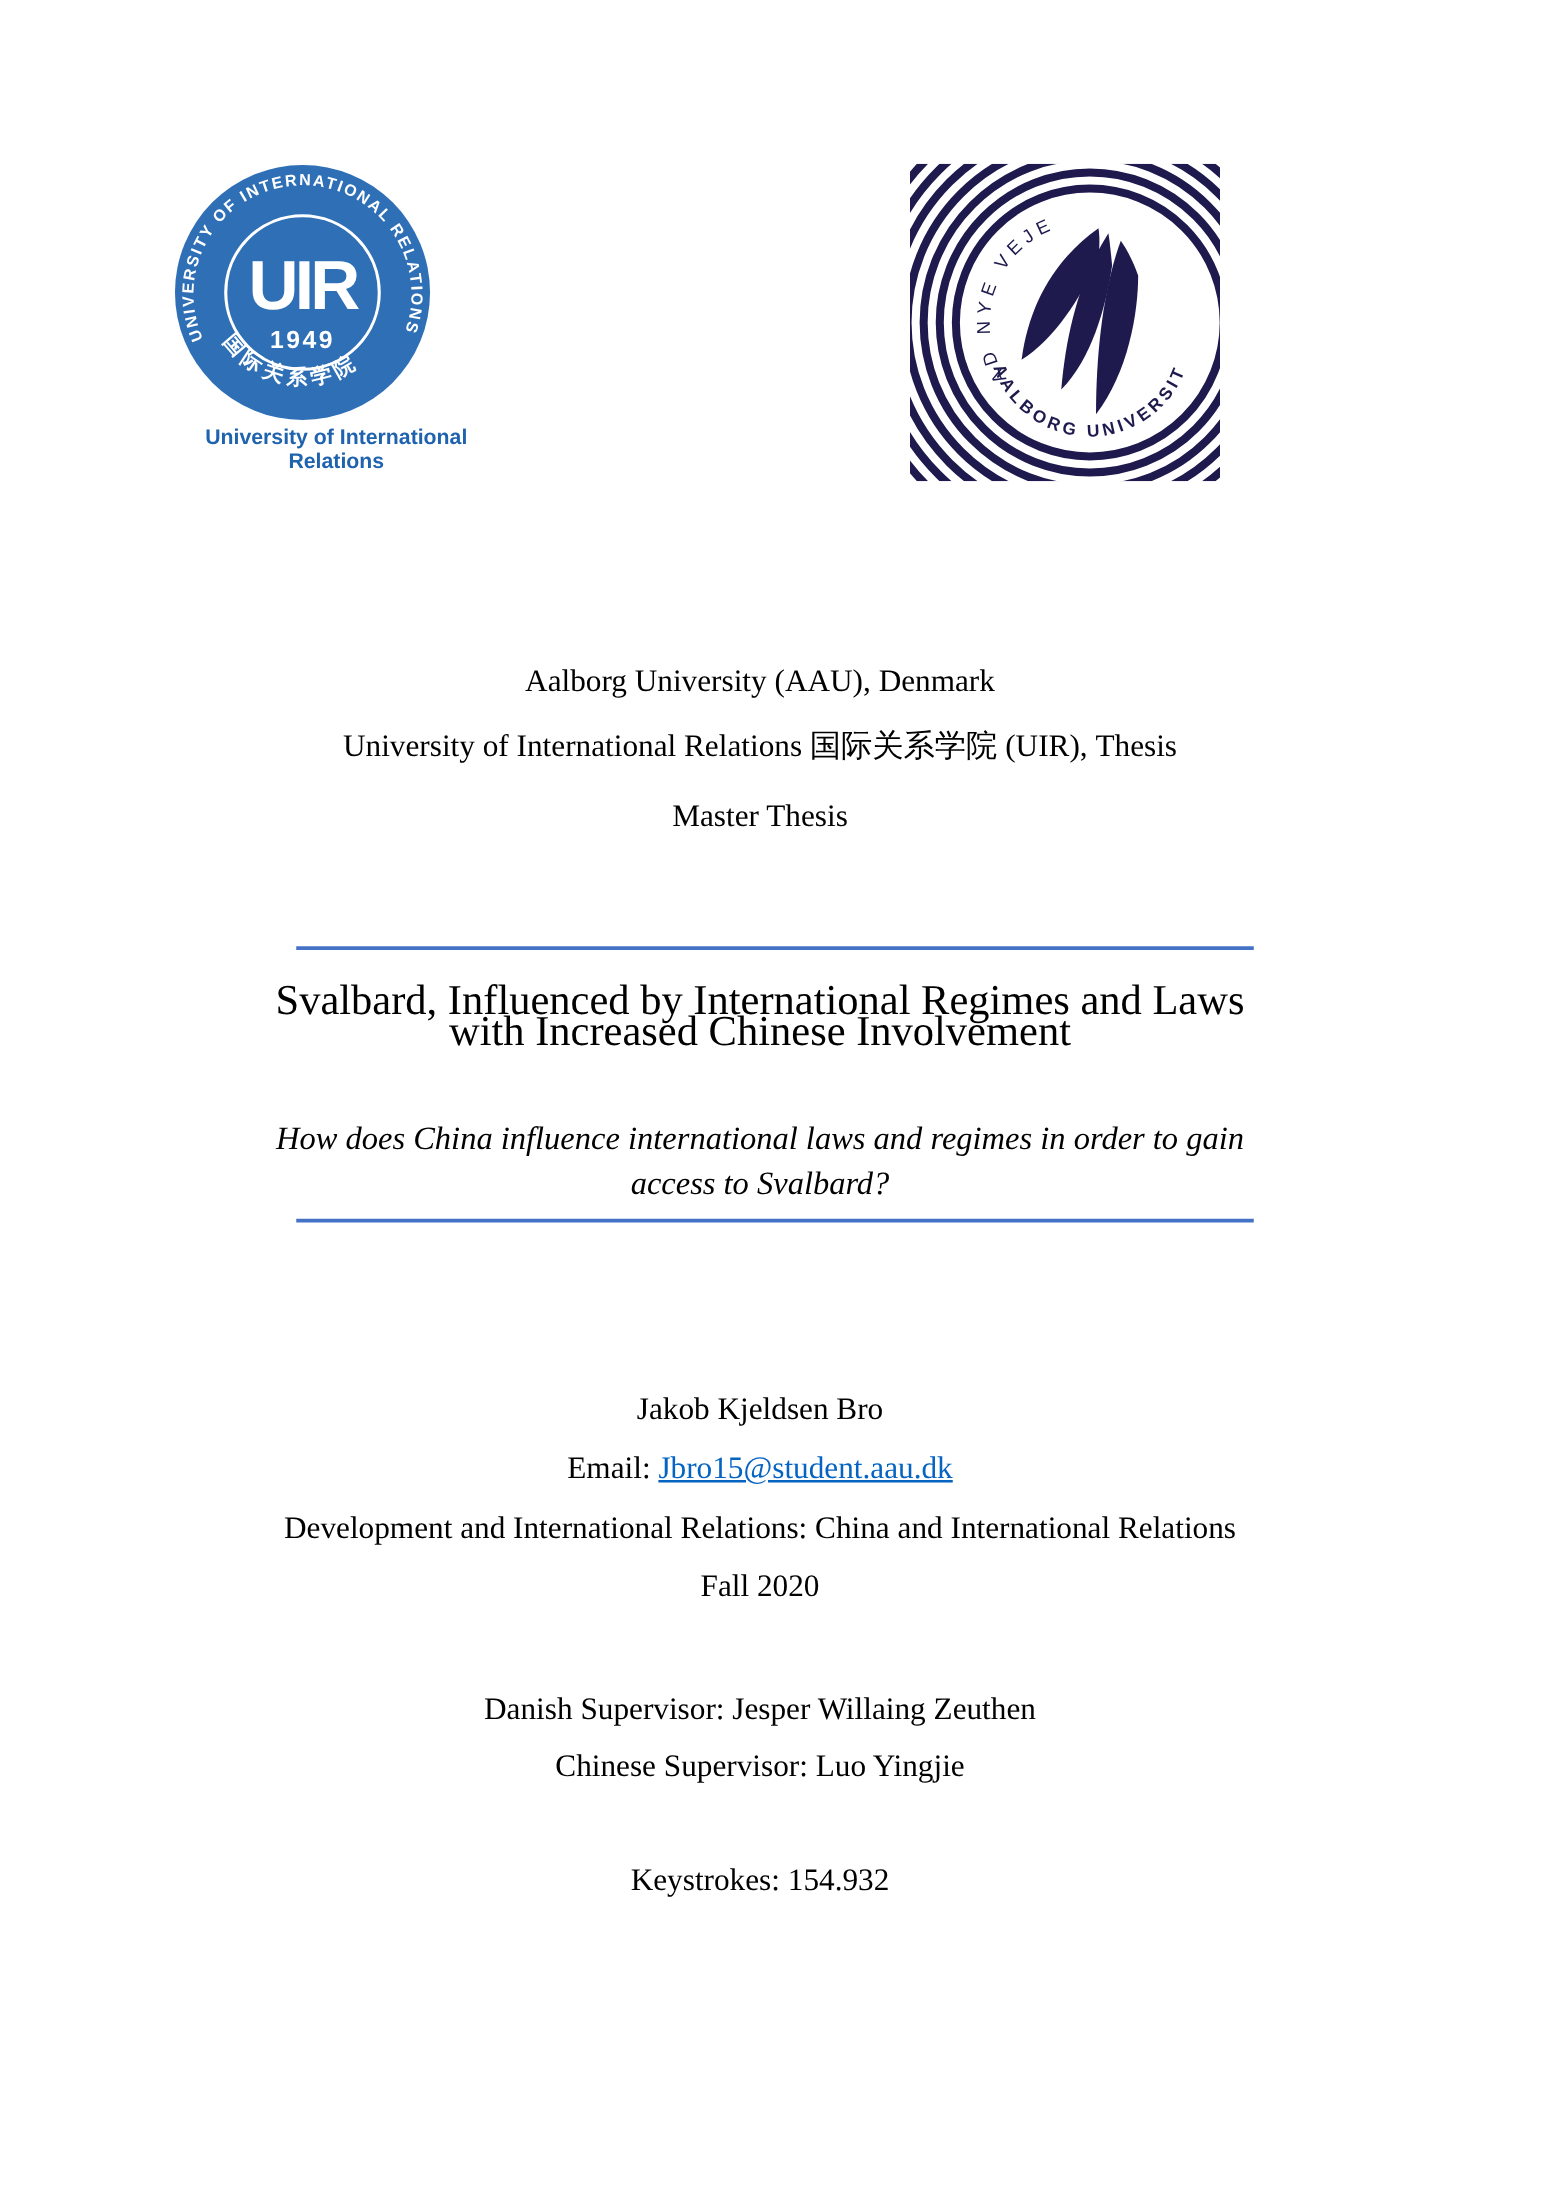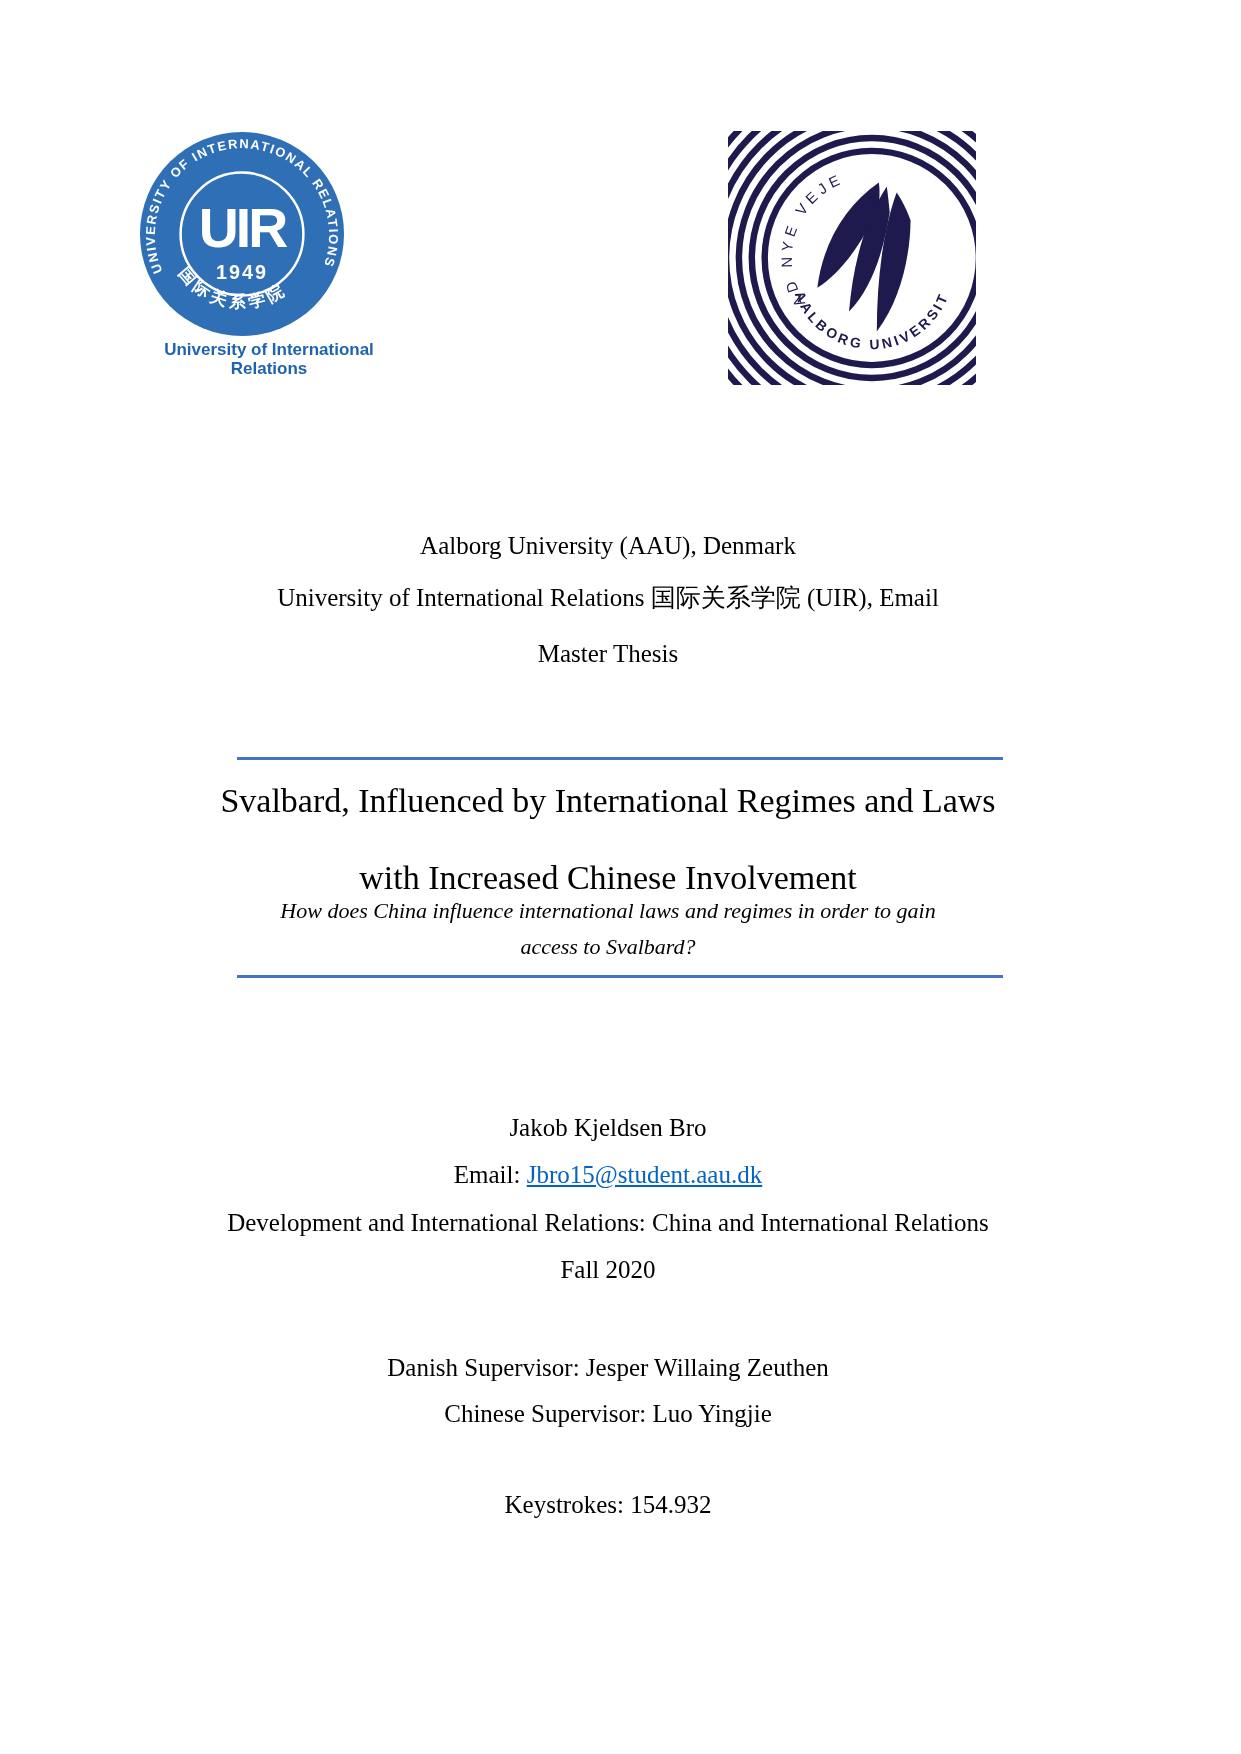--- a/index.html
+++ b/index.html
@@ -5,21 +5,21 @@
   html,body{margin:0;padding:0;}
   body{
     width:1241px;height:1754px;position:relative;background:#ffffff;
     font-family:"Liberation Serif","DejaVu Serif",serif;color:#000;
     overflow:hidden;
   }
   .abs{position:absolute;left:0;width:1216px;text-align:center;}
   .body-line{font-size:25px;line-height:29px;}
   .bold{font-weight:normal;}
   .title-line{font-size:34px;line-height:40px;}
-  .subtitle-line{font-size:22px;line-height:31px;font-style:italic;}
+  .subtitle-line{font-size:26px;line-height:31px;font-style:italic;}
   .rule{position:absolute;left:237px;width:766px;height:3px;background:#4472c4;}
   a.email-link{color:#0563c1;}
   
   .uir-wrap{position:absolute;left:137px;top:130px;width:264px;}
   .uir-seal{display:block;margin-left:1px;}
   .uir-calligraphy{
     margin-top:2px;text-align:center;color:#2e6fb6;
     font-size:44px;line-height:48px;font-weight:bold;
     font-family:"DejaVu Serif","Liberation Serif",serif;letter-spacing:3px;white-space:nowrap;
   }
@@ -92,27 +92,27 @@
 
     <g fill="#1e1a4e">
       <path d="M152,52 C118,76 96,112 90,158 C116,142 138,108 152,76 C153,67 153,58 152,52 Z"></path>
       <path d="M160,56 C138,90 126,134 122,182 C146,158 158,116 163,82 C162,72 161,62 160,56 Z"></path>
       <path d="M170,62 C156,100 150,152 150,202 C176,168 184,120 184,90 C180,79 175,69 170,62 Z"></path>
     </g>
   </svg>
 </div>
 
 <div class="abs body-line" style="top:531px">Aalborg University (AAU), Denmark</div>
-<div class="abs body-line" style="top:583px">University of International Relations 国际关系学院 (UIR), Email</div>
+<div class="abs body-line" style="top:583px">University of International Relations 国际关系学院 (UIR), Thesis</div>
 <div class="abs body-line bold" style="top:639px">Master Thesis</div>
 
 <div class="rule" style="top:757px"></div>
 
 <div class="abs title-line" style="top:781px">Svalbard, Influenced by International Regimes and Laws</div>
-<div class="abs title-line" style="top:858px">with Increased Chinese Involvement</div>
+<div class="abs title-line" style="top:806px">with Increased Chinese Involvement</div>
 
 <div class="abs subtitle-line" style="top:895px">How does China influence international laws and regimes in order to gain</div>
 <div class="abs subtitle-line" style="top:931px">access to Svalbard?</div>
 
 <div class="rule" style="top:975px"></div>
 
 <div class="abs body-line" style="top:1113px">Jakob Kjeldsen Bro</div>
 
 <div class="abs body-line" style="top:1160px">
   <span>Email: </span><a class="email-link" href="#">Jbro15@student.aau.dk</a>

